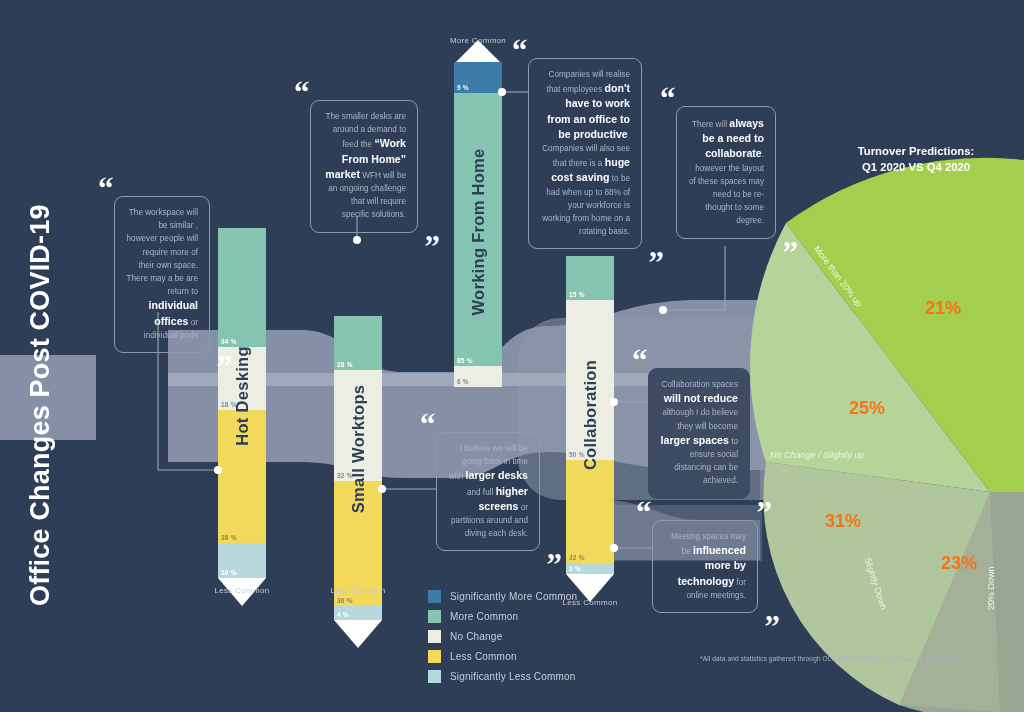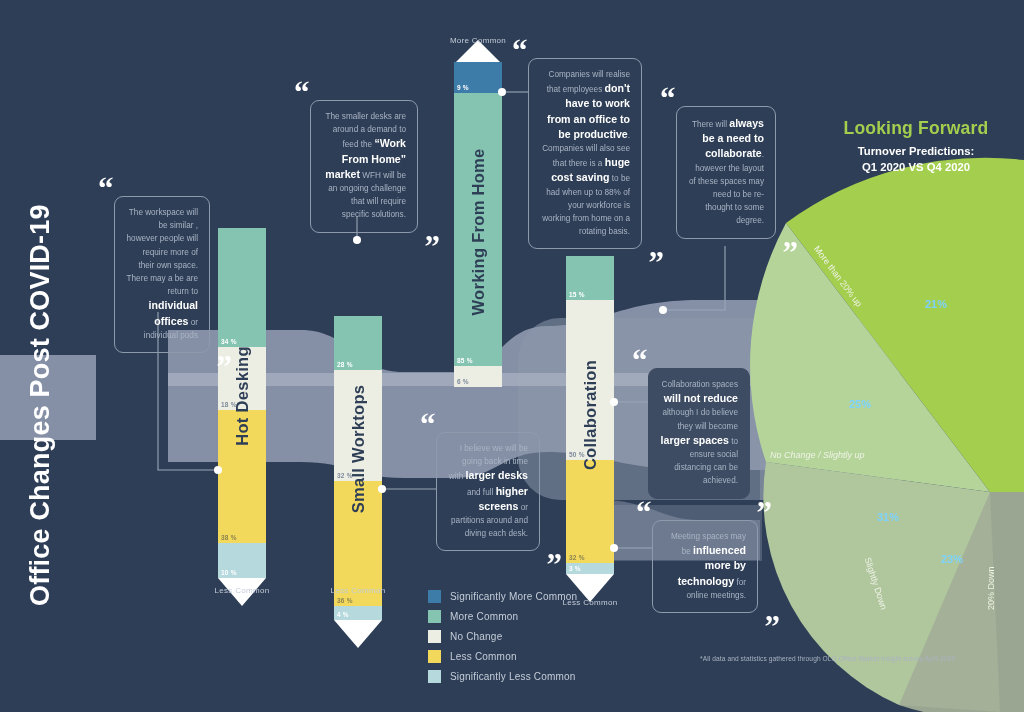--- a/index.html
+++ b/index.html
@@ -90,21 +90,21 @@
   #lf-sub {
     position:absolute; left:806px; top:143px; width:220px;
     text-align:center; color:#ffffff; font-size:11.3px;
     font-weight:bold; line-height:16px;
   }
   #footnote {
     position:absolute; left:700px; top:655px;
     font-size:6.6px; color:#aab4c2; letter-spacing:.1px;
   }
   .pie-pct {
-    position:absolute; color:#7dd3fc; font-weight:bold; font-size:11px;
+    position:absolute; color:#f97316; font-weight:bold; font-size:18px;
   }
   .pie-lab {
     position:absolute; color:#eef3e6; font-size:9px; white-space:nowrap;
   }
   .pie-lab.italic { font-style:italic; }
 </style>
 </head>
 <body>
 
 <div id="stage">
@@ -146,29 +146,28 @@
 
     <path fill="#b5d49a" d="M990,492 L766,462 A300,300 0 0 1 786,223 Z"></path>
 
     <path fill="#b0c79e" d="M990,492 L766,462 A228,228 0 0 0 899,705 L1000,712 Z"></path>
 
     <path fill="#a3ae97" opacity="0.93" d="M990,492 L899,705 A232,232 0 0 0 1024,712 L1024,492 Z"></path>
   </svg>
 
   <div class="pie-pct" style="left:925px;top:298px;">21%</div>
   <div class="pie-pct" style="left:849px;top:398px;">25%</div>
-  <div class="pie-pct" style="left:877px;top:511px;">31%</div>
+  <div class="pie-pct" style="left:825px;top:511px;">31%</div>
   <div class="pie-pct" style="left:941px;top:553px;">23%</div>
 
   <div class="pie-lab" style="left:820px;top:244px;transform-origin:left top;transform:rotate(53deg);">More than 20% up</div>
   <div class="pie-lab italic" style="left:770px;top:450px;text-align:center;">No Change / Slightly up</div>
   <div class="pie-lab" style="left:872px;top:556px;transform-origin:left top;transform:rotate(72deg);">Slightly Down</div>
   <div class="pie-lab" style="left:986px;top:548px;transform-origin:left top;transform:rotate(-90deg) translateX(-62px);">20% Down</div>
 
-  <div id="lf-title">Looking Forward</div>
   <div id="lf-sub">
     <div>Turnover Predictions:</div>
     <div>Q1 2020 VS Q4 2020</div>
   </div>
 
   <div class="bar" style="left:218px;top:228px;">
     <div class="seg" style="height:119px;background:#84c4b0;">
       <span class="seg-val" style="color:#ffffff;">34 %</span>
     </div>
     <div class="seg" style="height:63px;background:#eceee4;">

